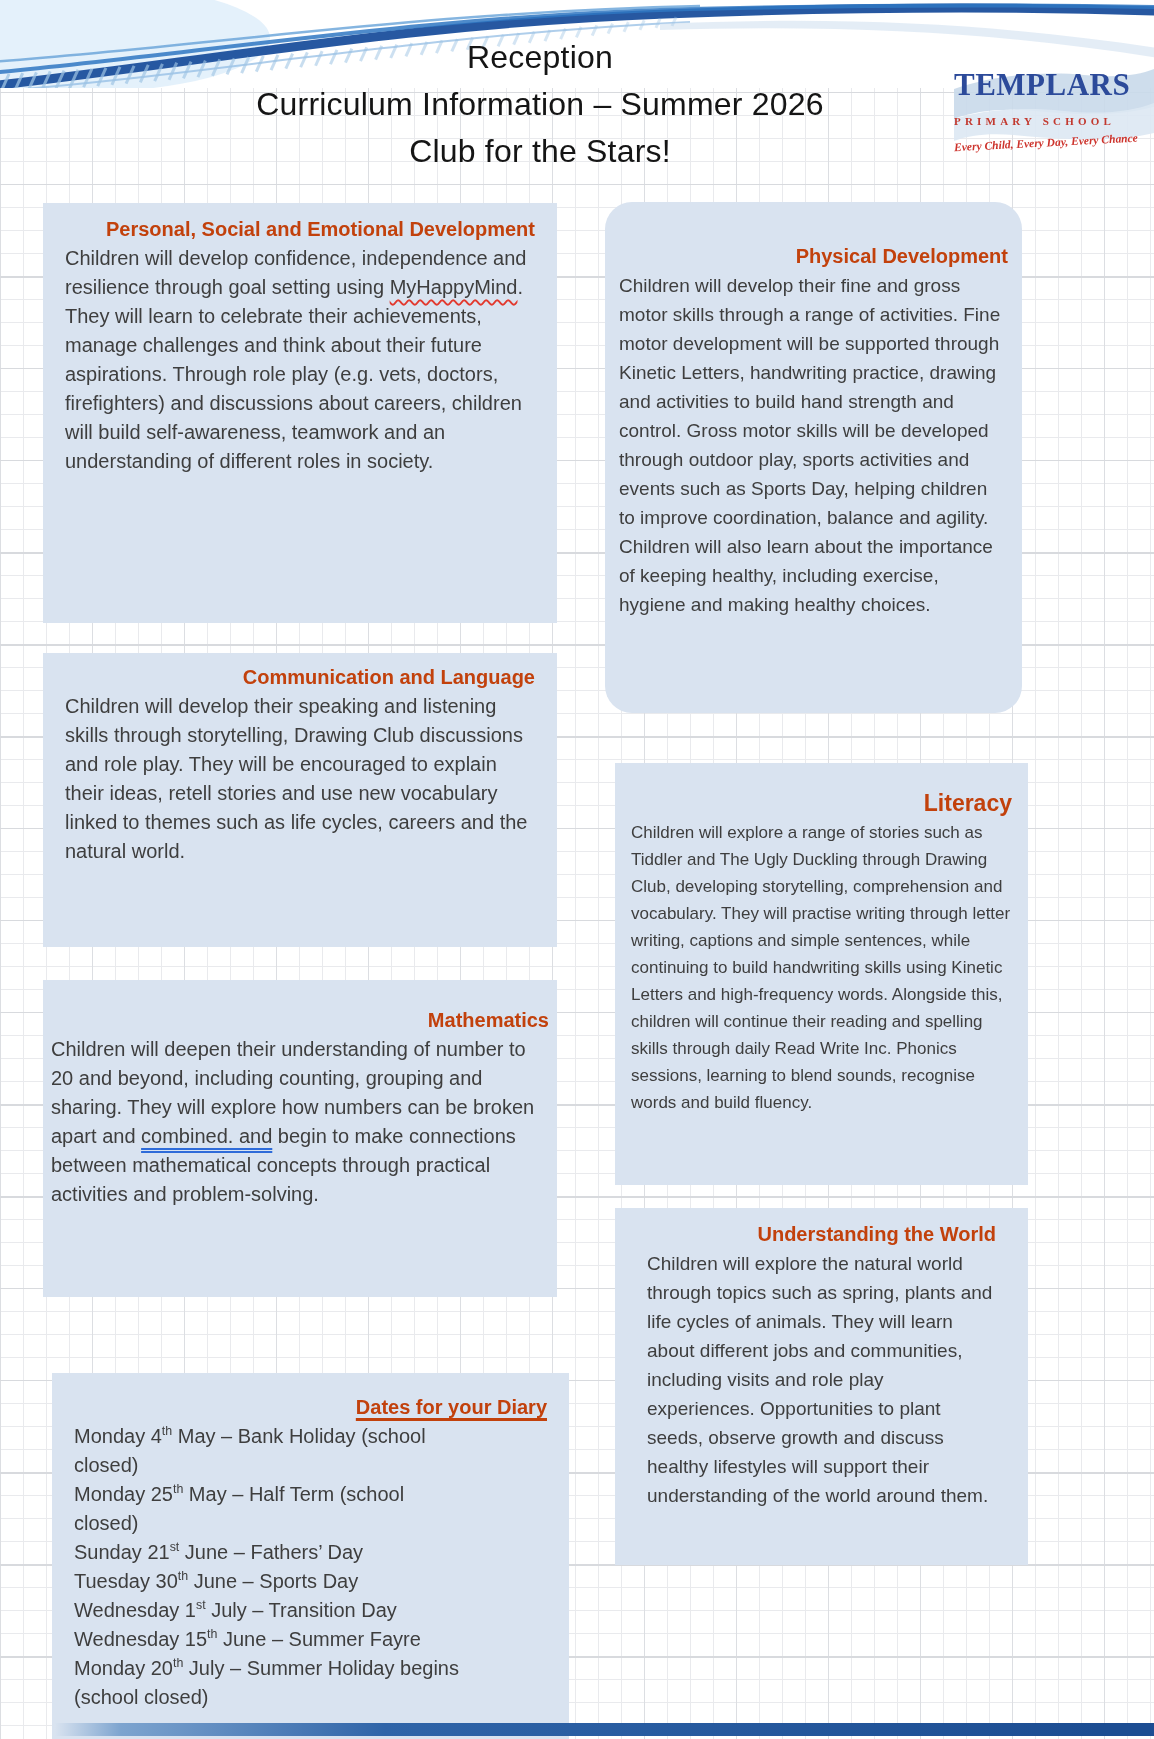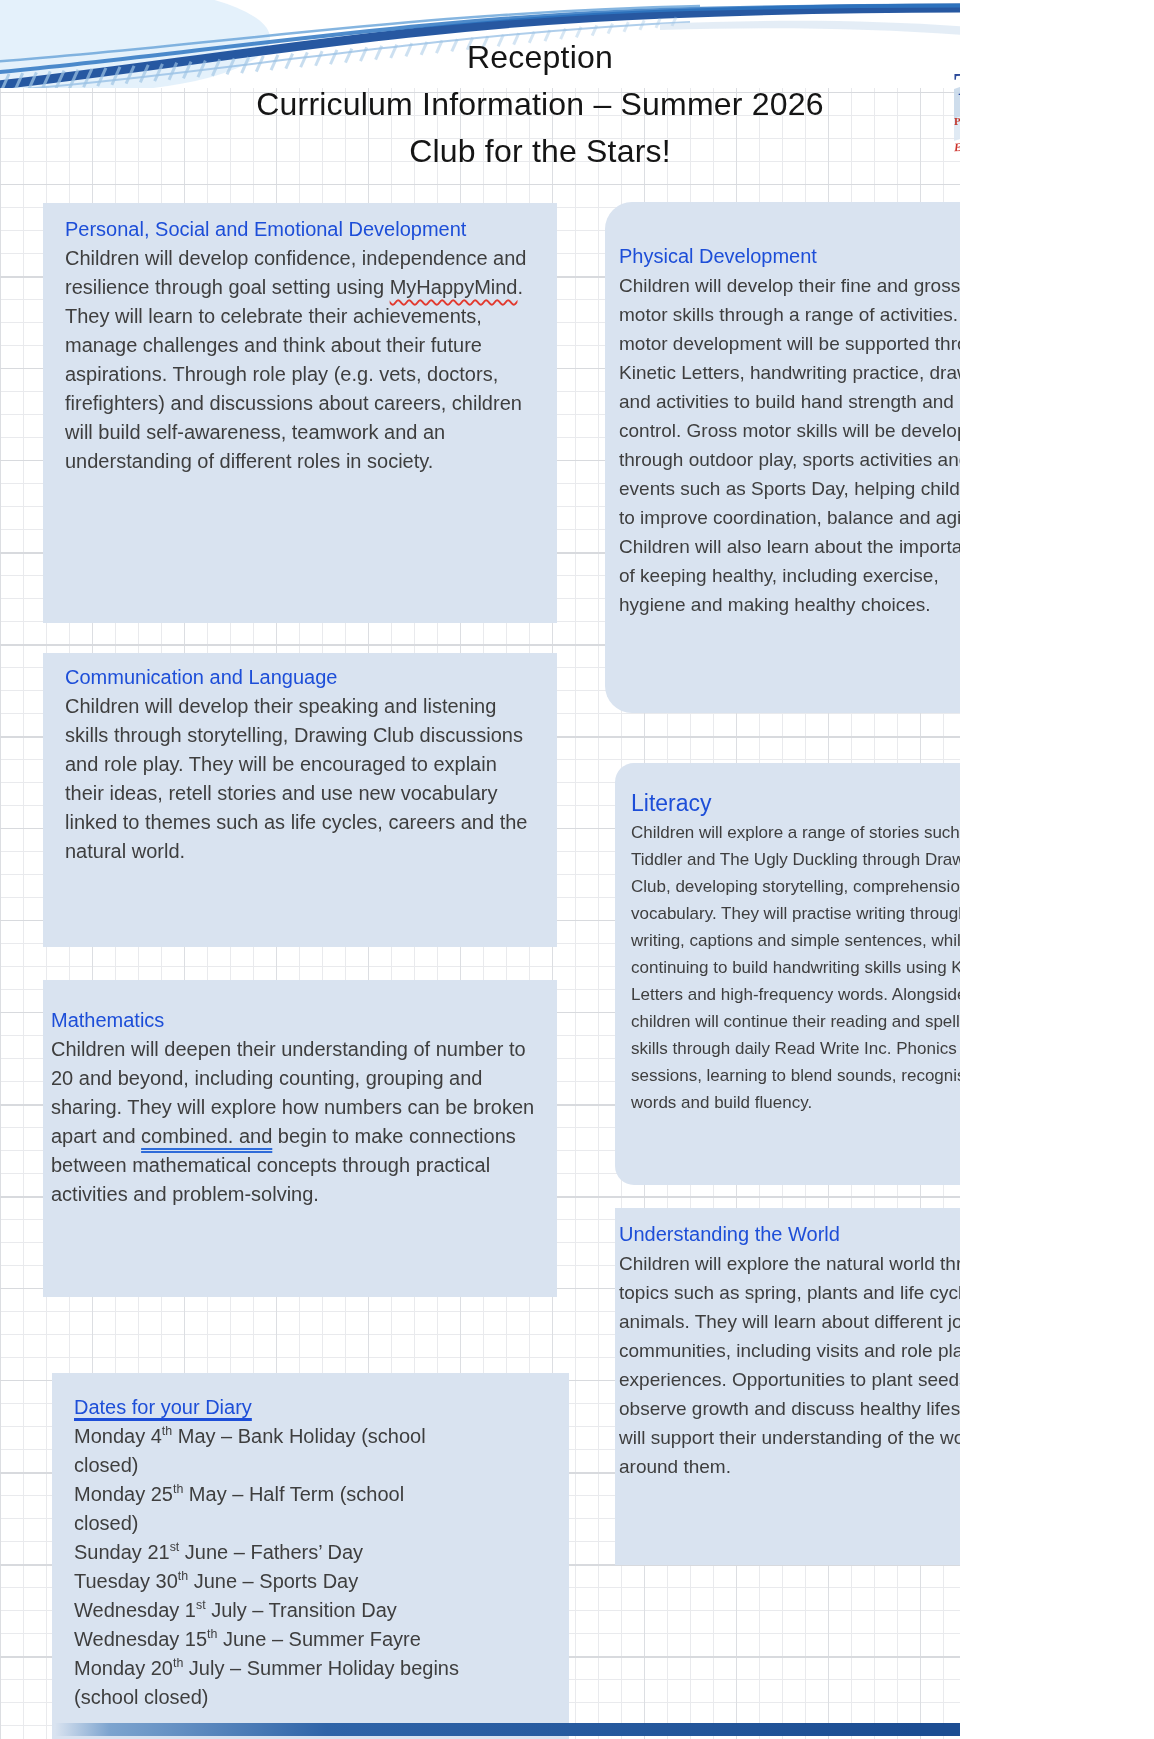--- a/index.html
+++ b/index.html
@@ -1,17 +1,17 @@
 <!DOCTYPE html>
 <html><head>
 <meta charset="utf-8">
 <style>
   html,body{margin:0;padding:0;background:#ffffff;}
   .canvas{
-    position:relative;width:960px;height:1739px;overflow:hidden;
+    position:relative;width:1154px;height:1739px;overflow:hidden;
     font-family:"Liberation Sans",sans-serif;
     background-color:#ffffff;
     background-image:
       repeating-linear-gradient(to bottom, #d8dade 0 1.5px, transparent 1.5px 92px),
       repeating-linear-gradient(to right,  #dcdee2 0 1px,   transparent 1px 92px),
       repeating-linear-gradient(to bottom, #e9eaed 0 1px,   transparent 1px 23px),
       repeating-linear-gradient(to right,  #e9eaed 0 1px,   transparent 1px 23px);
   }
   .header-band{position:absolute;left:0;top:0;width:1154px;height:88px;background:#ffffff;}
   .header-band svg{display:block;width:1154px;height:88px;}
@@ -23,29 +23,29 @@
   .logo{position:absolute;left:954px;top:55px;width:200px;height:106px;overflow:hidden;}
   .logo svg{position:absolute;left:0;top:0;width:200px;height:106px;}
   .logo-name{position:relative;margin-top:12px;font-family:"Liberation Serif",serif;font-weight:700;
     font-size:31px;color:#2c4a9a;letter-spacing:0.5px;white-space:nowrap;}
   .logo-sub{position:relative;font-family:"Liberation Serif",serif;font-weight:700;font-size:11px;
     color:#c2392f;letter-spacing:4.2px;margin-top:12px;white-space:nowrap;}
   .logo-tag{position:relative;font-family:"Liberation Serif",serif;font-style:italic;font-weight:700;
     font-size:11.5px;color:#cd332c;white-space:nowrap;transform:rotate(-3deg);margin-top:9px;}
   
   .box{position:absolute;background:#d9e3f0;box-sizing:border-box;color:#3e3e3e;}
-  .box h2{margin:0;font-size:20px;line-height:29px;font-weight:400;color:#1d4ed8;}
+  .box h2{margin:0;font-size:20px;line-height:29px;font-weight:700;color:#c2410c;text-align:right;}
   .box p{margin:0;font-size:20px;line-height:29px;font-weight:400;}
   #box-psed   {left:43px; top:203px; width:514px; height:420px; padding:12px 22px;}
   #box-comm   {left:43px; top:653px; width:514px; height:294px; padding:10px 22px;}
   #box-math   {left:43px; top:980px; width:514px; height:317px; padding:26px 8px;}
   #box-dates  {left:52px; top:1373px;width:517px; height:372px; padding:20px 22px;}
   #box-pd     {left:605px;top:202px; width:417px; height:511px; padding:40px 14px;border-radius:27px;}
-  #box-lit    {left:615px;top:763px; width:413px; height:422px; padding:24px 16px;border-radius:19px;}
-  #box-utw    {left:615px;top:1208px;width:413px; height:357px; padding:12px 4px;}
+  #box-lit    {left:615px;top:763px; width:413px; height:422px; padding:24px 16px;}
+  #box-utw    {left:615px;top:1208px;width:413px; height:357px; padding:12px 32px;}
   #box-pd p, #box-utw p{font-size:19px;line-height:29px;}
   #box-lit h2{font-size:23px;line-height:32px;}
   #box-lit p{font-size:17px;line-height:27px;}
   #box-dates h2{text-decoration:underline;text-decoration-thickness:2.5px;text-underline-offset:4px;}
   .event{font-size:20px;line-height:29px;max-width:398px;}
   sup{font-size:0.62em;vertical-align:super;line-height:0;}
   .mark-spelling{text-decoration:underline;text-decoration-style:wavy;text-decoration-color:#e2392e;
     text-decoration-thickness:2px;text-underline-offset:5px;}
   .mark-grammar{text-decoration:underline;text-decoration-style:double;text-decoration-color:#2e6bd9;
     text-decoration-thickness:1.5px;text-underline-offset:5px;}

